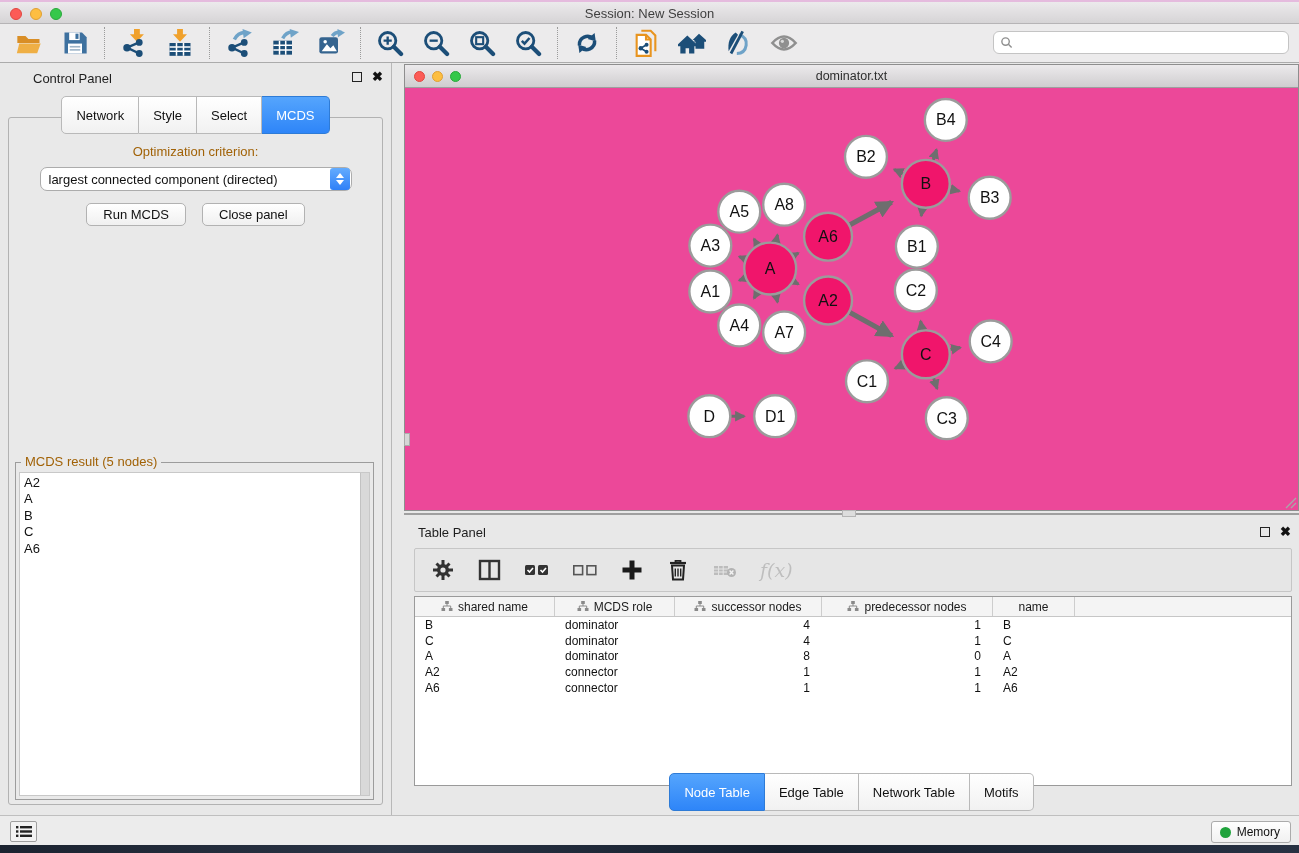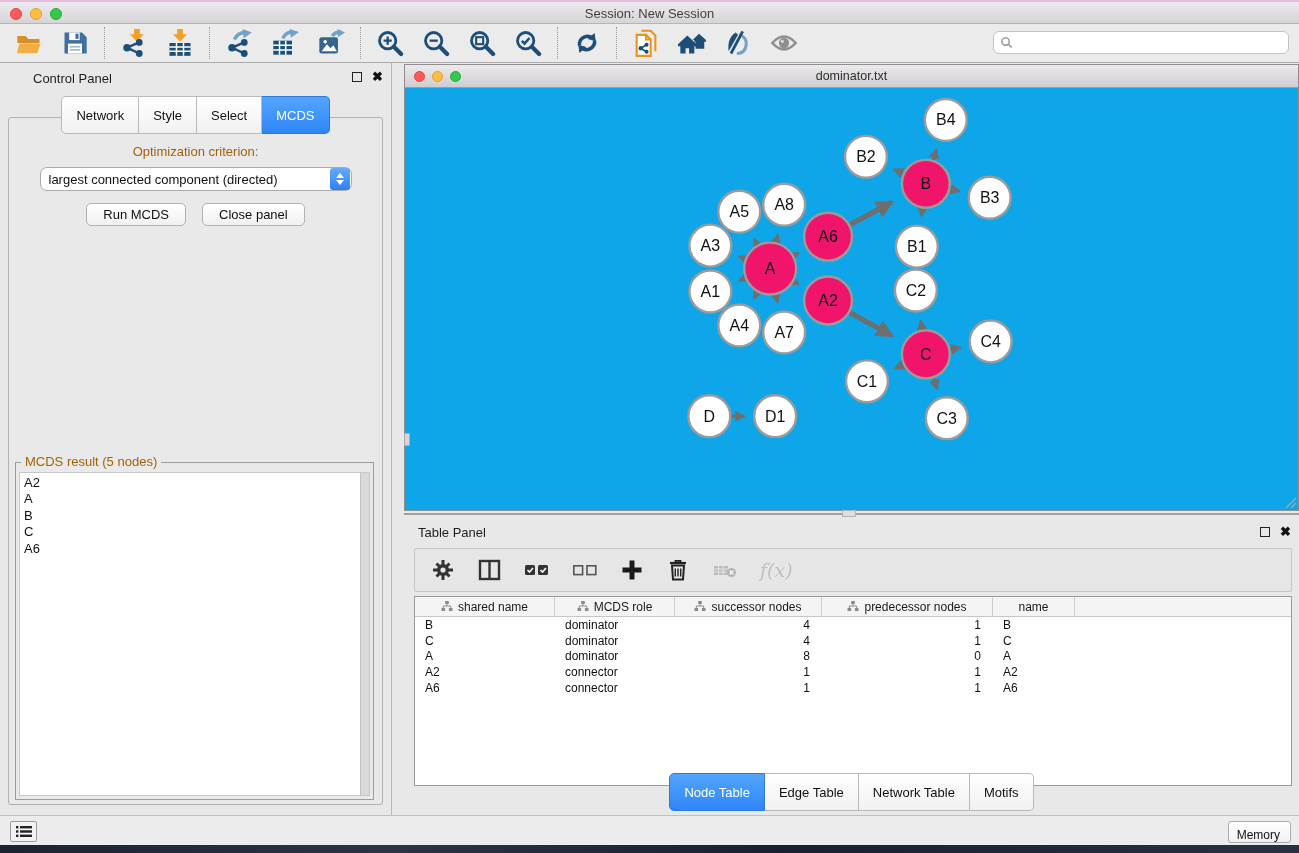--- a/index.html
+++ b/index.html
@@ -76,21 +76,21 @@
 
   
   .net-window { position:absolute; left:404px; top:64px; width:895px; height:447px;
     background:#fff; border:1px solid #8E8E8E; }
   .net-titlebar { position:relative; height:23px;
     background:linear-gradient(#ECEAEC,#CFCDCF); border-bottom:1px solid #9E9E9E; }
   .net-titlebar .title { position:absolute; left:0; right:0; top:4px; text-align:center;
     font-size:12.5px; color:#2E2E2E; }
   .net-lights { position:absolute; left:9px; top:6px; display:flex; gap:7px; }
   .net-lights .light { width:11px; height:11px; }
-  .net-canvas { position:absolute; left:0; top:23px; right:0; bottom:0; background:#0ea5e9; }
+  .net-canvas { position:absolute; left:0; top:23px; right:0; bottom:0; background:#ec4899; }
   .net-canvas svg { width:100%; height:100%; }
   .grip { position:absolute; right:1px; bottom:1px; width:14px; height:14px; }
   .side-handle { position:absolute; left:-1px; top:368px; width:6px; height:13px;
     background:#D6D6D6; border:1px solid #ABABAB; }
 
   
   .hdivider { position:absolute; left:404px; top:513px; width:895px; height:2px; background:#9F9F9F; }
   .hdivider .handle { position:absolute; left:438px; top:-3px; width:14px; height:7px;
     background:#DDDDDD; border:1px solid #B5B5B5; }
 
@@ -119,21 +119,21 @@
   .tp-tabs { position:absolute; left:0; right:0; bottom:4px; display:flex; justify-content:center; }
 
   
   .statusbar { position:absolute; left:0; top:815px; width:1299px; height:30px;
     background:#ECECEC; border-top:1px solid #BFBFBF; }
   .listbtn { position:absolute; left:10px; top:5px; width:27px; height:21px;
     background:#F2F2F2; border:1px solid #9E9E9E; border-radius:2px;
     display:flex; align-items:center; justify-content:center; }
   .membtn { position:absolute; right:8px; top:5px; height:22px; padding:0 10px 0 8px;
     background:linear-gradient(#FEFEFE,#F1F1F1); border:1px solid #ABABAB; border-radius:3px;
-    display:flex; align-items:center; gap:6px; font-size:12px; color:#111;flex-direction:column; }
+    display:flex; align-items:center; gap:6px; font-size:12px; color:#111; }
   .memdot { width:11px; height:11px; border-radius:50%; background:#1FA33C; }
   .desktop-strip { position:absolute; left:0; top:845px; width:1299px; height:8px;
     background:linear-gradient(90deg,#1B2330,#2A3445 30%,#16202E 60%,#273142); }
 </style>
 </head>
 <body>
 
 <div class="titlebar">
   <div class="lights">
     <span class="light red"></span>

